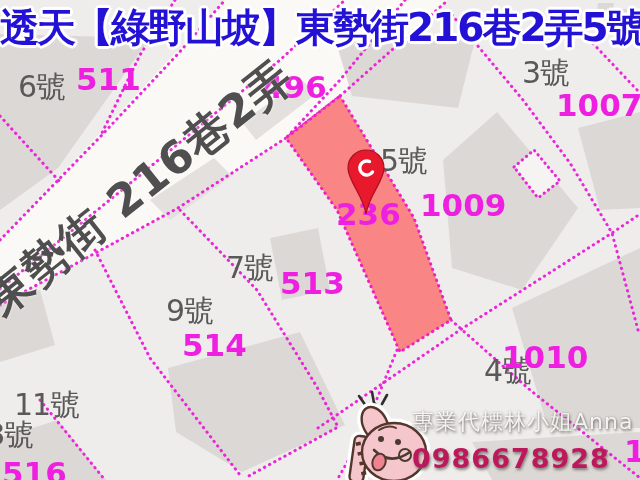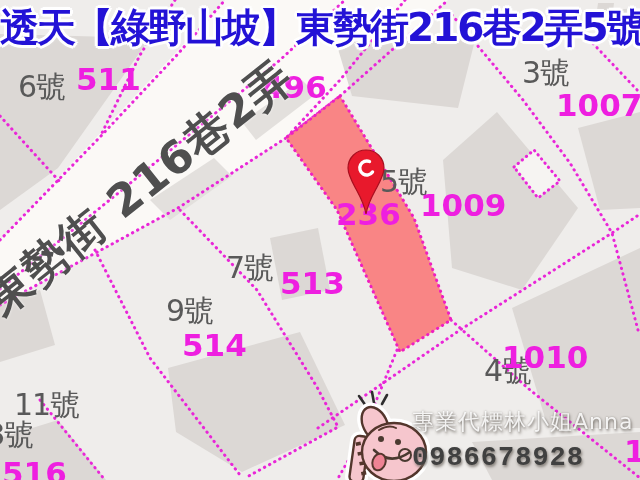--- a/index.html
+++ b/index.html
@@ -28,22 +28,22 @@
        font-size:45px;line-height:1;white-space:nowrap;transform:rotate(-38.5deg);
        transform-origin:0 50%;letter-spacing:1px;text-shadow:0 0 3px rgba(255,255,255,.8);}
   .title{position:absolute;left:0px;top:6px;width:660px;color:var(--title);font-weight:bold;
        font-size:39px;line-height:1.12;white-space:nowrap;letter-spacing:-2px;
        text-shadow:-2px -2px 0 #fff,2px -2px 0 #fff,-2px 2px 0 #fff,2px 2px 0 #fff,
                    0 -3px 0 #fff,0 3px 0 #fff,-3px 0 0 #fff,3px 0 0 #fff,0 0 5px #fff;}
   .wm1{position:absolute;left:412px;top:407px;font-size:22px;font-weight:normal;
        color:rgba(255,255,255,.88);white-space:nowrap;letter-spacing:1px;
        text-shadow:1px 2px 3px rgba(110,104,98,.85),0 0 2px rgba(120,115,110,.6);}
   .wm2{position:absolute;left:412px;top:443px;font-size:27px;font-weight:bold;
-       color:#404040;white-space:nowrap;letter-spacing:1px;
-       text-shadow:1px 2px 3px rgba(110,104,98,.85);font-family:Liberation Mono, monospace;}
+       color:#be185d;white-space:nowrap;letter-spacing:1px;
+       text-shadow:1px 2px 3px rgba(110,104,98,.85);}
 </style>
 </head>
 <body>
 
 <div class="stage" style="--boundary: #e926d8; --hl-fill: #f9807f; --building: #dcd8d5; --bg: #efedeb; --title: #2312d6; --mag-label: #ee1fe0; --gray-label: #595959;">
 
   <svg class="maplayer" width="640" height="480" viewBox="0 0 640 480">
 
     <polygon class="band" points="0,240 225,0 448,0 420,25 340,96 286,138 178,208 0,305"></polygon>
     <g id="smears">
@@ -82,21 +82,21 @@
       </g>
 
     <polygon class="hl" points="340,96 414,218 451,320 400,352 337,210 286,138"></polygon>
 
     <polygon class="sq" points="514,167 534,150 560,181 538,198"></polygon>
   </svg>
 
   <div id="labels">
       <div class="house" style="left: 18px; top: 72px;">6號</div>
       <div class="house" style="left: 522px; top: 58px;">3號</div>
-      <div class="house" style="left: 380px; top: 146px; margin-top: 21px;">5號</div>
+      <div class="house" style="left: 380px; top: 146px;">5號</div>
       <div class="house" style="left: 226px; top: 253px;">7號</div>
       <div class="house" style="left: 166px; top: 296px;">9號</div>
       <div class="house" style="left: 484px; top: 356px;">4號</div>
       <div class="house" style="left: 14px; top: 390px;">11號</div>
       <div class="house" style="left: -14px; top: 420px;">8號</div>
       <div class="lot" style="left: 76px; top: 64px;">511</div>
       <div class="lot" style="left: 262px; top: 72px;">496</div>
       <div class="lot" style="left: 556px; top: 90px;">1007</div>
       <div class="lot" style="left: 420px; top: 190px;">1009</div>
       <div class="lot" style="left: 336px; top: 199px;">236</div>

